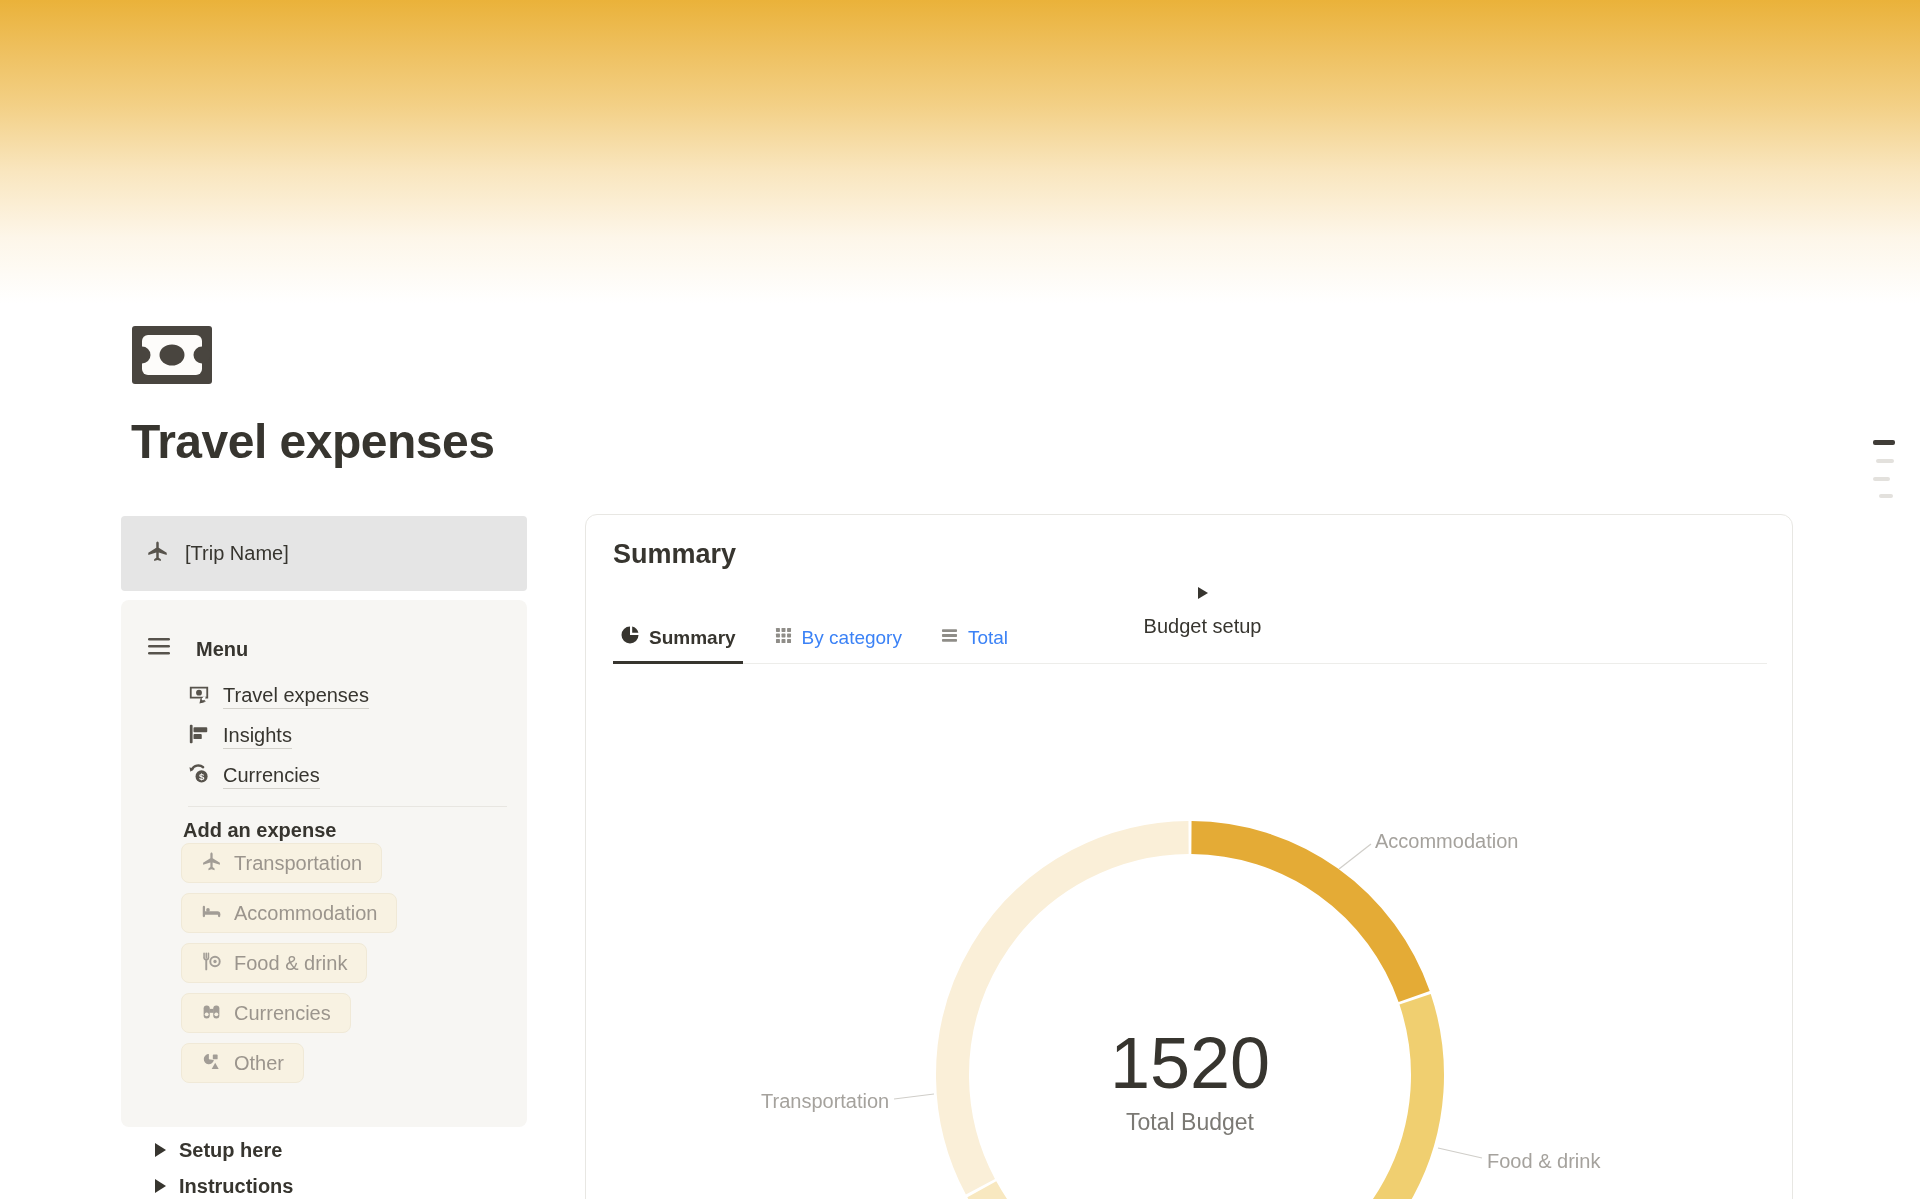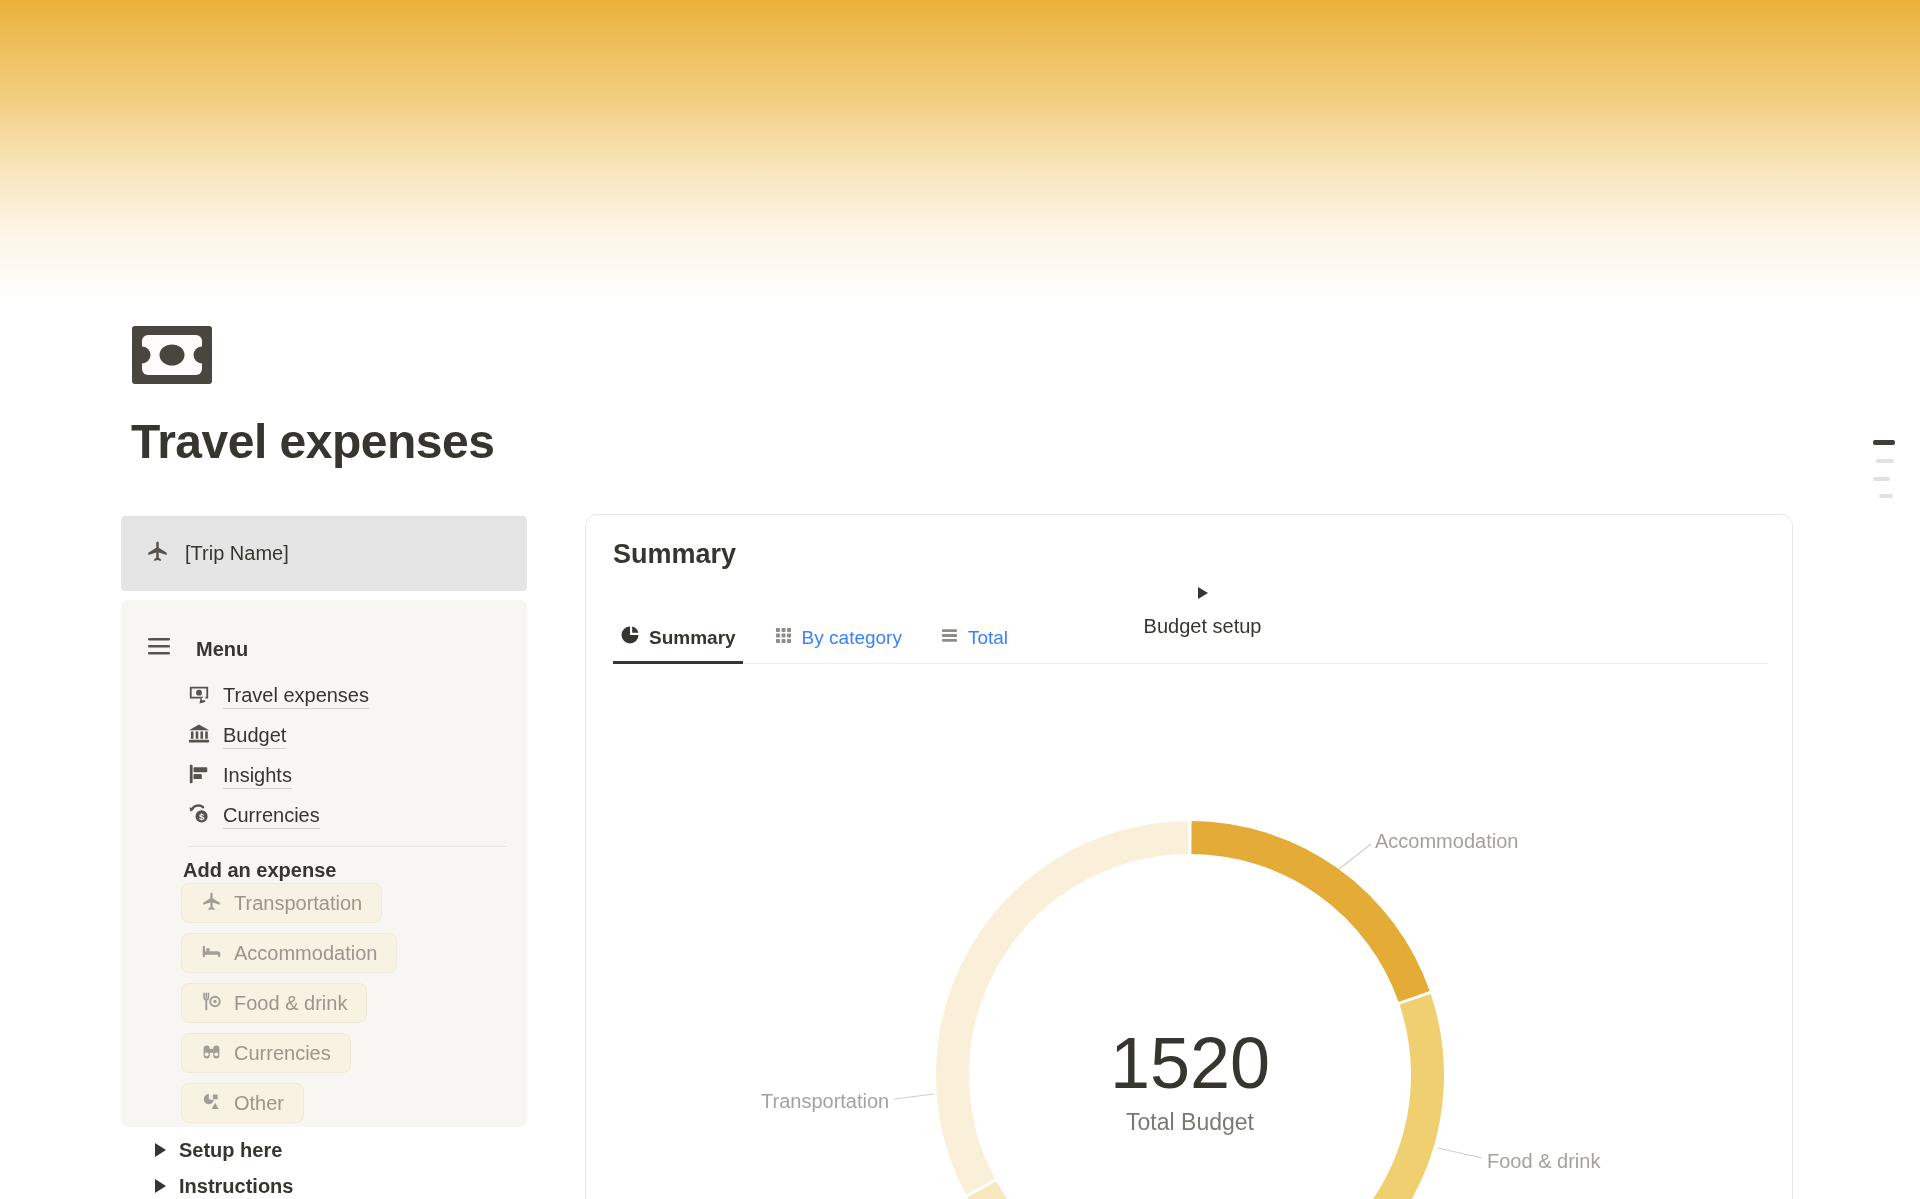--- a/index.html
+++ b/index.html
@@ -127,33 +127,20 @@
           <path class="ic" d="M13.2 21.5l1.4-6.3 4.9 4.9z"></path>
           <rect x="12.8" y="16.2" width="7" height="2.6" rx="1.3" transform="rotate(-45 16.3 17.5)" fill="#fff"></rect>
           <path class="ic" d="M12.5 22.3l1.2-5.6 4.4 4.4z"></path>
         </svg>
       </span>
       <span class="txt">Travel expenses</span>
     </div>
     <div class="menu-link">
       <span>
         <svg width="22" height="22" viewBox="0 0 24 24">
-          <path class="ic" d="M12 1.5L23 8H1z"></path>
-          <rect x="3.2" y="9.2" width="2.8" height="8" class="ic"></rect>
-          <rect x="8.4" y="9.2" width="2.8" height="8" class="ic"></rect>
-          <rect x="13.6" y="9.2" width="2.8" height="8" class="ic"></rect>
-          <rect x="18.8" y="9.2" width="2.8" height="8" class="ic"></rect>
-          <rect x="1" y="18.2" width="22" height="3" rx="0.8" class="ic"></rect>
-        </svg>
-      </span>
-      <span class="txt">Budget</span>
-    </div>
-    <div class="menu-link">
-      <span>
-        <svg width="22" height="22" viewBox="0 0 24 24">
           <rect x="2" y="2" width="3" height="20" rx="1" class="ic"></rect>
           <rect x="6" y="4.5" width="15" height="5.5" rx="1" class="ic"></rect>
           <rect x="6" y="12" width="9" height="5.5" rx="1" class="ic"></rect>
         </svg>
       </span>
       <span class="txt">Insights</span>
     </div>
     <div class="menu-link">
       <span>
         <svg width="22" height="22" viewBox="0 0 24 24">

